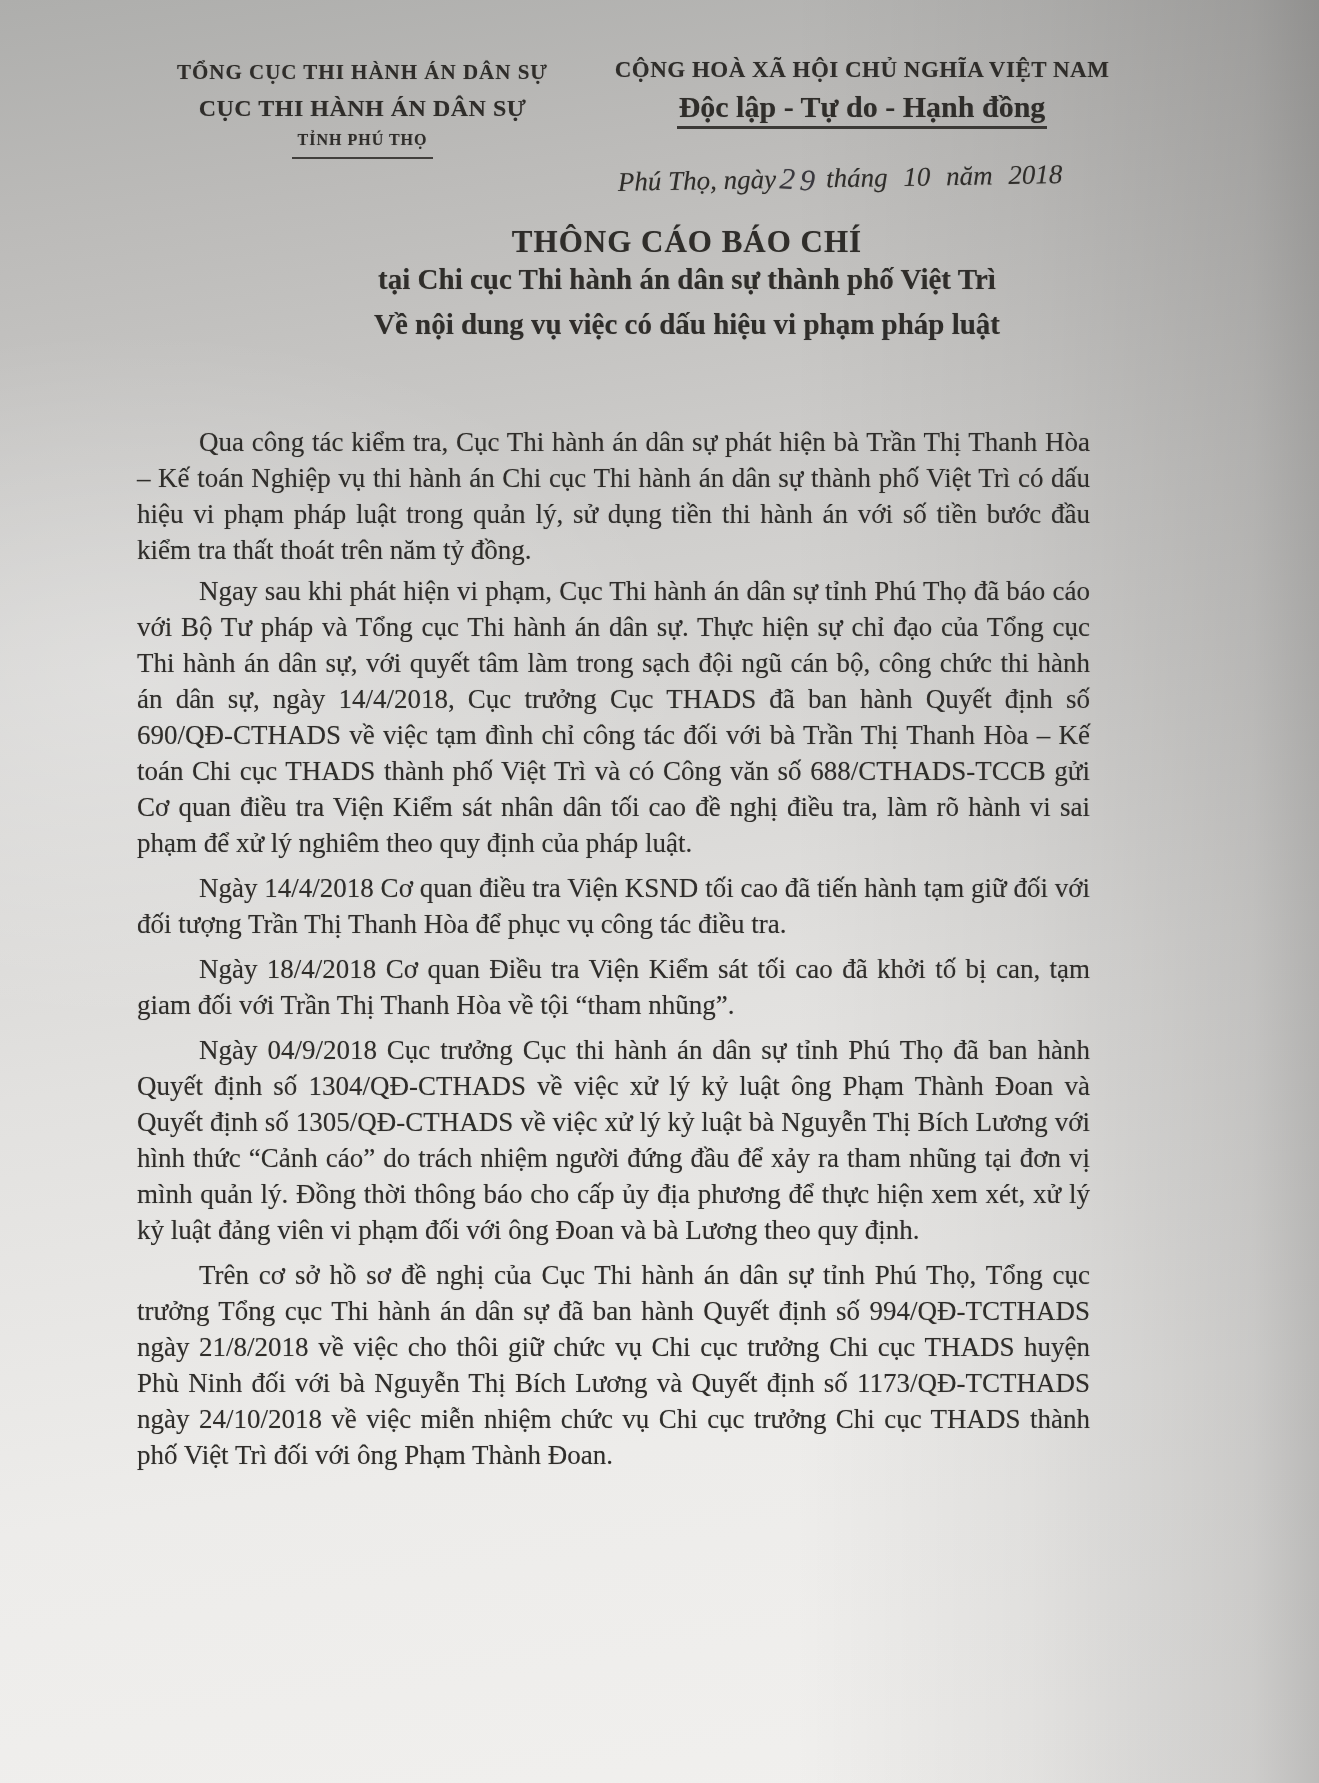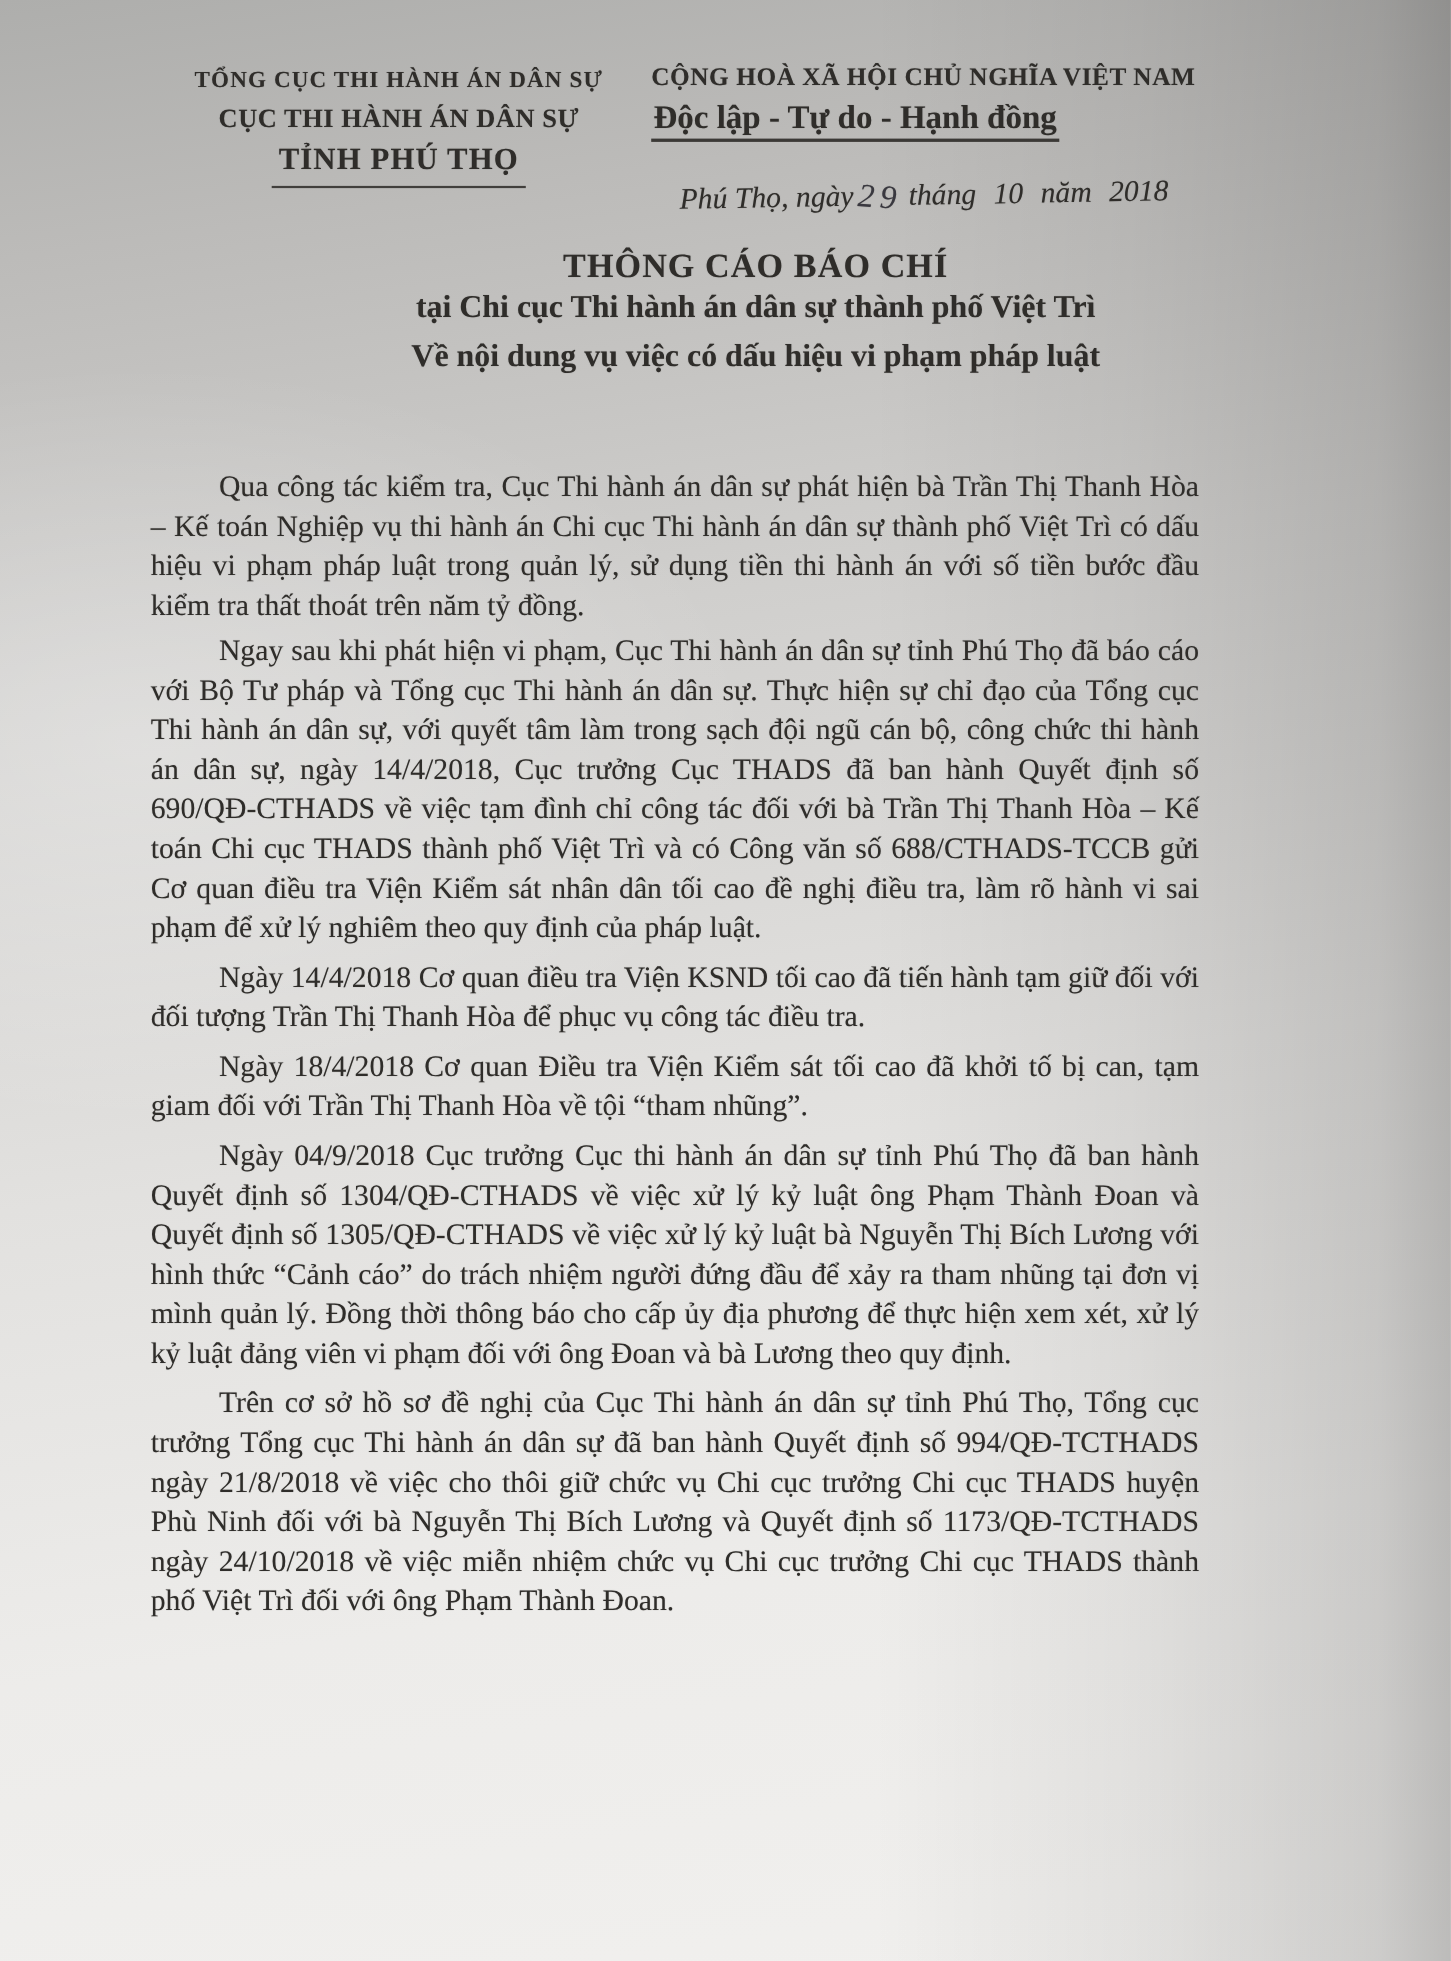--- a/index.html
+++ b/index.html
@@ -25,28 +25,28 @@
   
   .org-block {
     position: absolute;
     left: 150px; top: 62px;
     width: 425px;
     text-align: center;
     line-height: 1.0;
   }
   .org-line1 { font-size: 21px; letter-spacing: 1px; font-weight: 600; }
   .org-line2 { font-size: 24px; font-weight: bold; margin-top: 13px; letter-spacing: 0.5px; text-align: center; }
-  .org-line3 { font-size: 28px; font-weight: bold; margin-top: 12px; letter-spacing: 1px; text-align: center; }
+  .org-line3 { font-size: 16px; font-weight: bold; margin-top: 12px; letter-spacing: 1px; text-align: center; }
   .org-line3 .u { display: inline-block; padding: 0 6px 9px 6px; border-bottom: 2px solid #413f3c; }
 
   .national-block {
     position: absolute;
     left: 592px; top: 58px;
     width: 540px;
-    text-align: left;
+    text-align: center;
     line-height: 1.0;
   }
   .nat-line1 { font-size: 23px; font-weight: bold; letter-spacing: 0.5px; white-space: nowrap; }
   .nat-line2 { font-size: 30px; font-weight: bold; margin-top: 11px; }
   .nat-line2 .u { display: inline-block; padding: 0 2px 4px 2px; border-bottom: 3px solid #3b3936; }
 
   .dateline {
     position: absolute;
     left: 570px; top: 160px;
     width: 540px;

